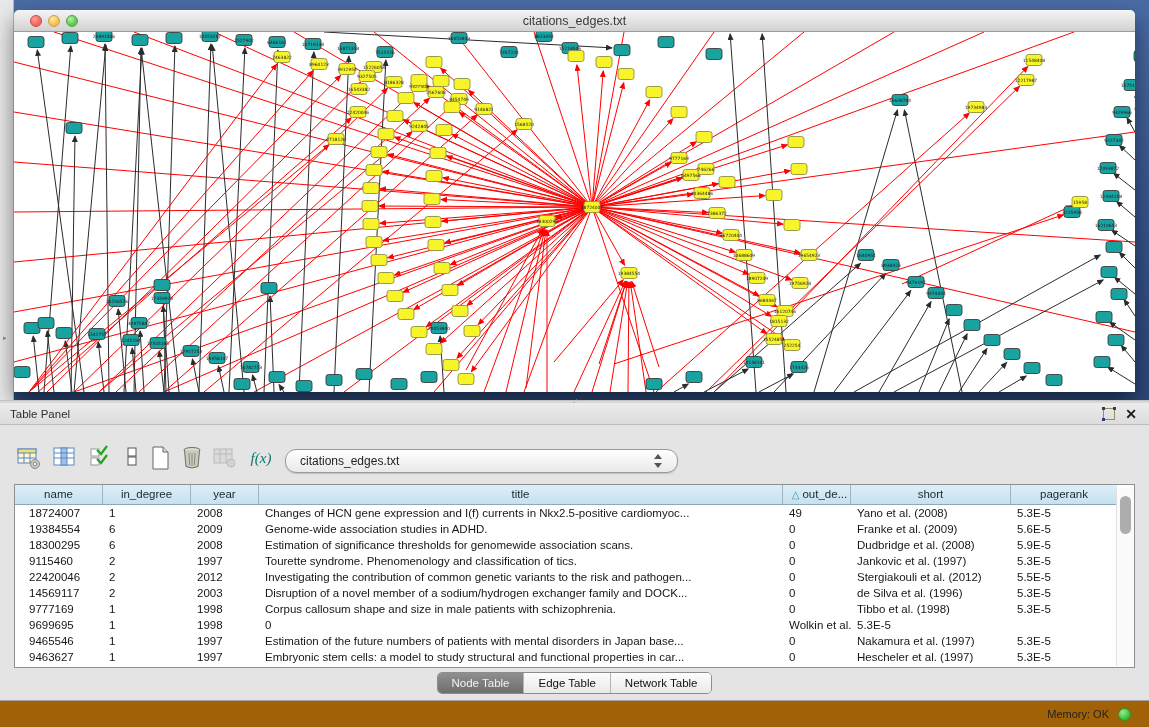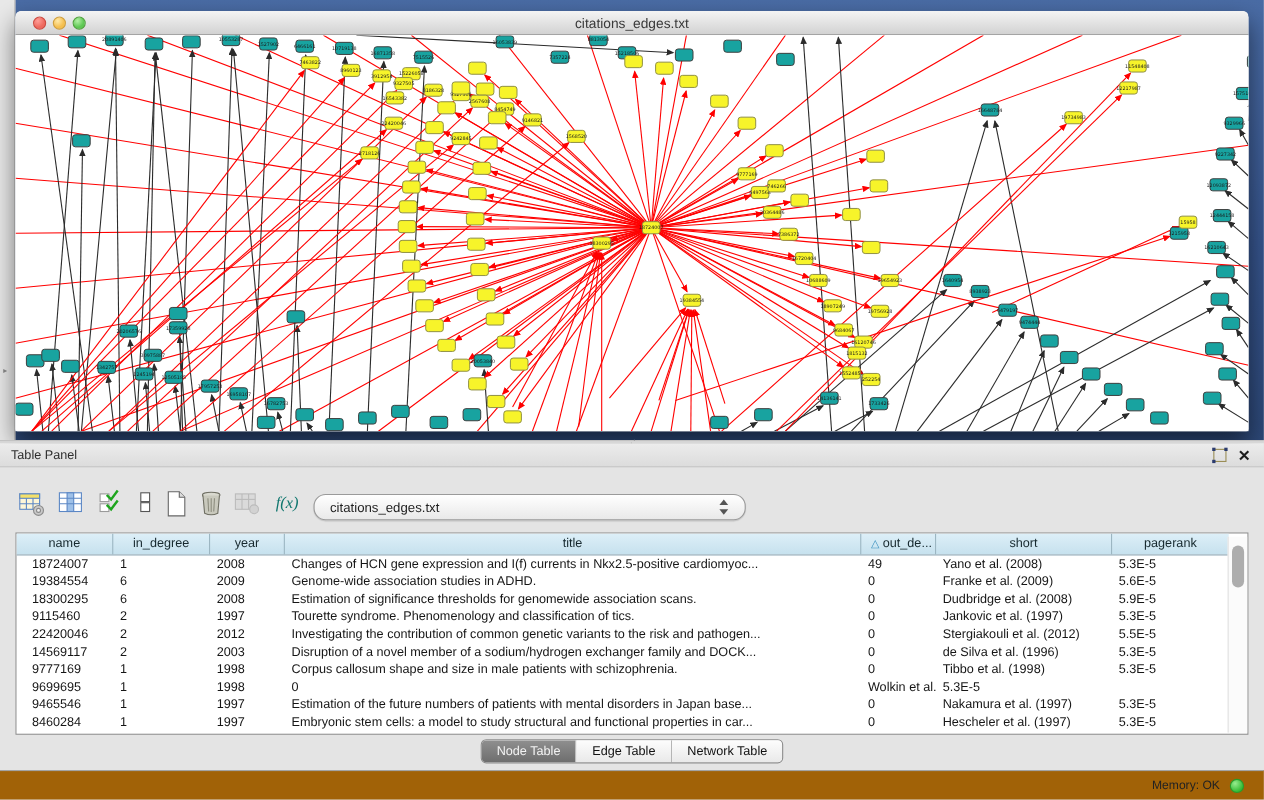--- a/index.html
+++ b/index.html
@@ -982,21 +982,21 @@
       <div class="trow">
         <div class="td c0">9465546</div>
         <div class="td c1">1</div>
         <div class="td c2">1997</div>
         <div class="td c3">Estimation of the future numbers of patients with mental disorders in Japan base...</div>
         <div class="td c4">0</div>
         <div class="td c5">Nakamura et al. (1997)</div>
         <div class="td c6">5.3E-5</div>
       </div>
       <div class="trow">
-        <div class="td c0">8460284</div>
+        <div class="td c0">9463627</div>
         <div class="td c1">1</div>
         <div class="td c2">1997</div>
         <div class="td c3">Embryonic stem cells: a model to study structural and functional properties in car...</div>
         <div class="td c4">0</div>
         <div class="td c5">Hescheler et al. (1997)</div>
         <div class="td c6">5.3E-5</div>
       </div>
     </div>
   <div class="vscroll">
     <div class="vthumb"></div>

